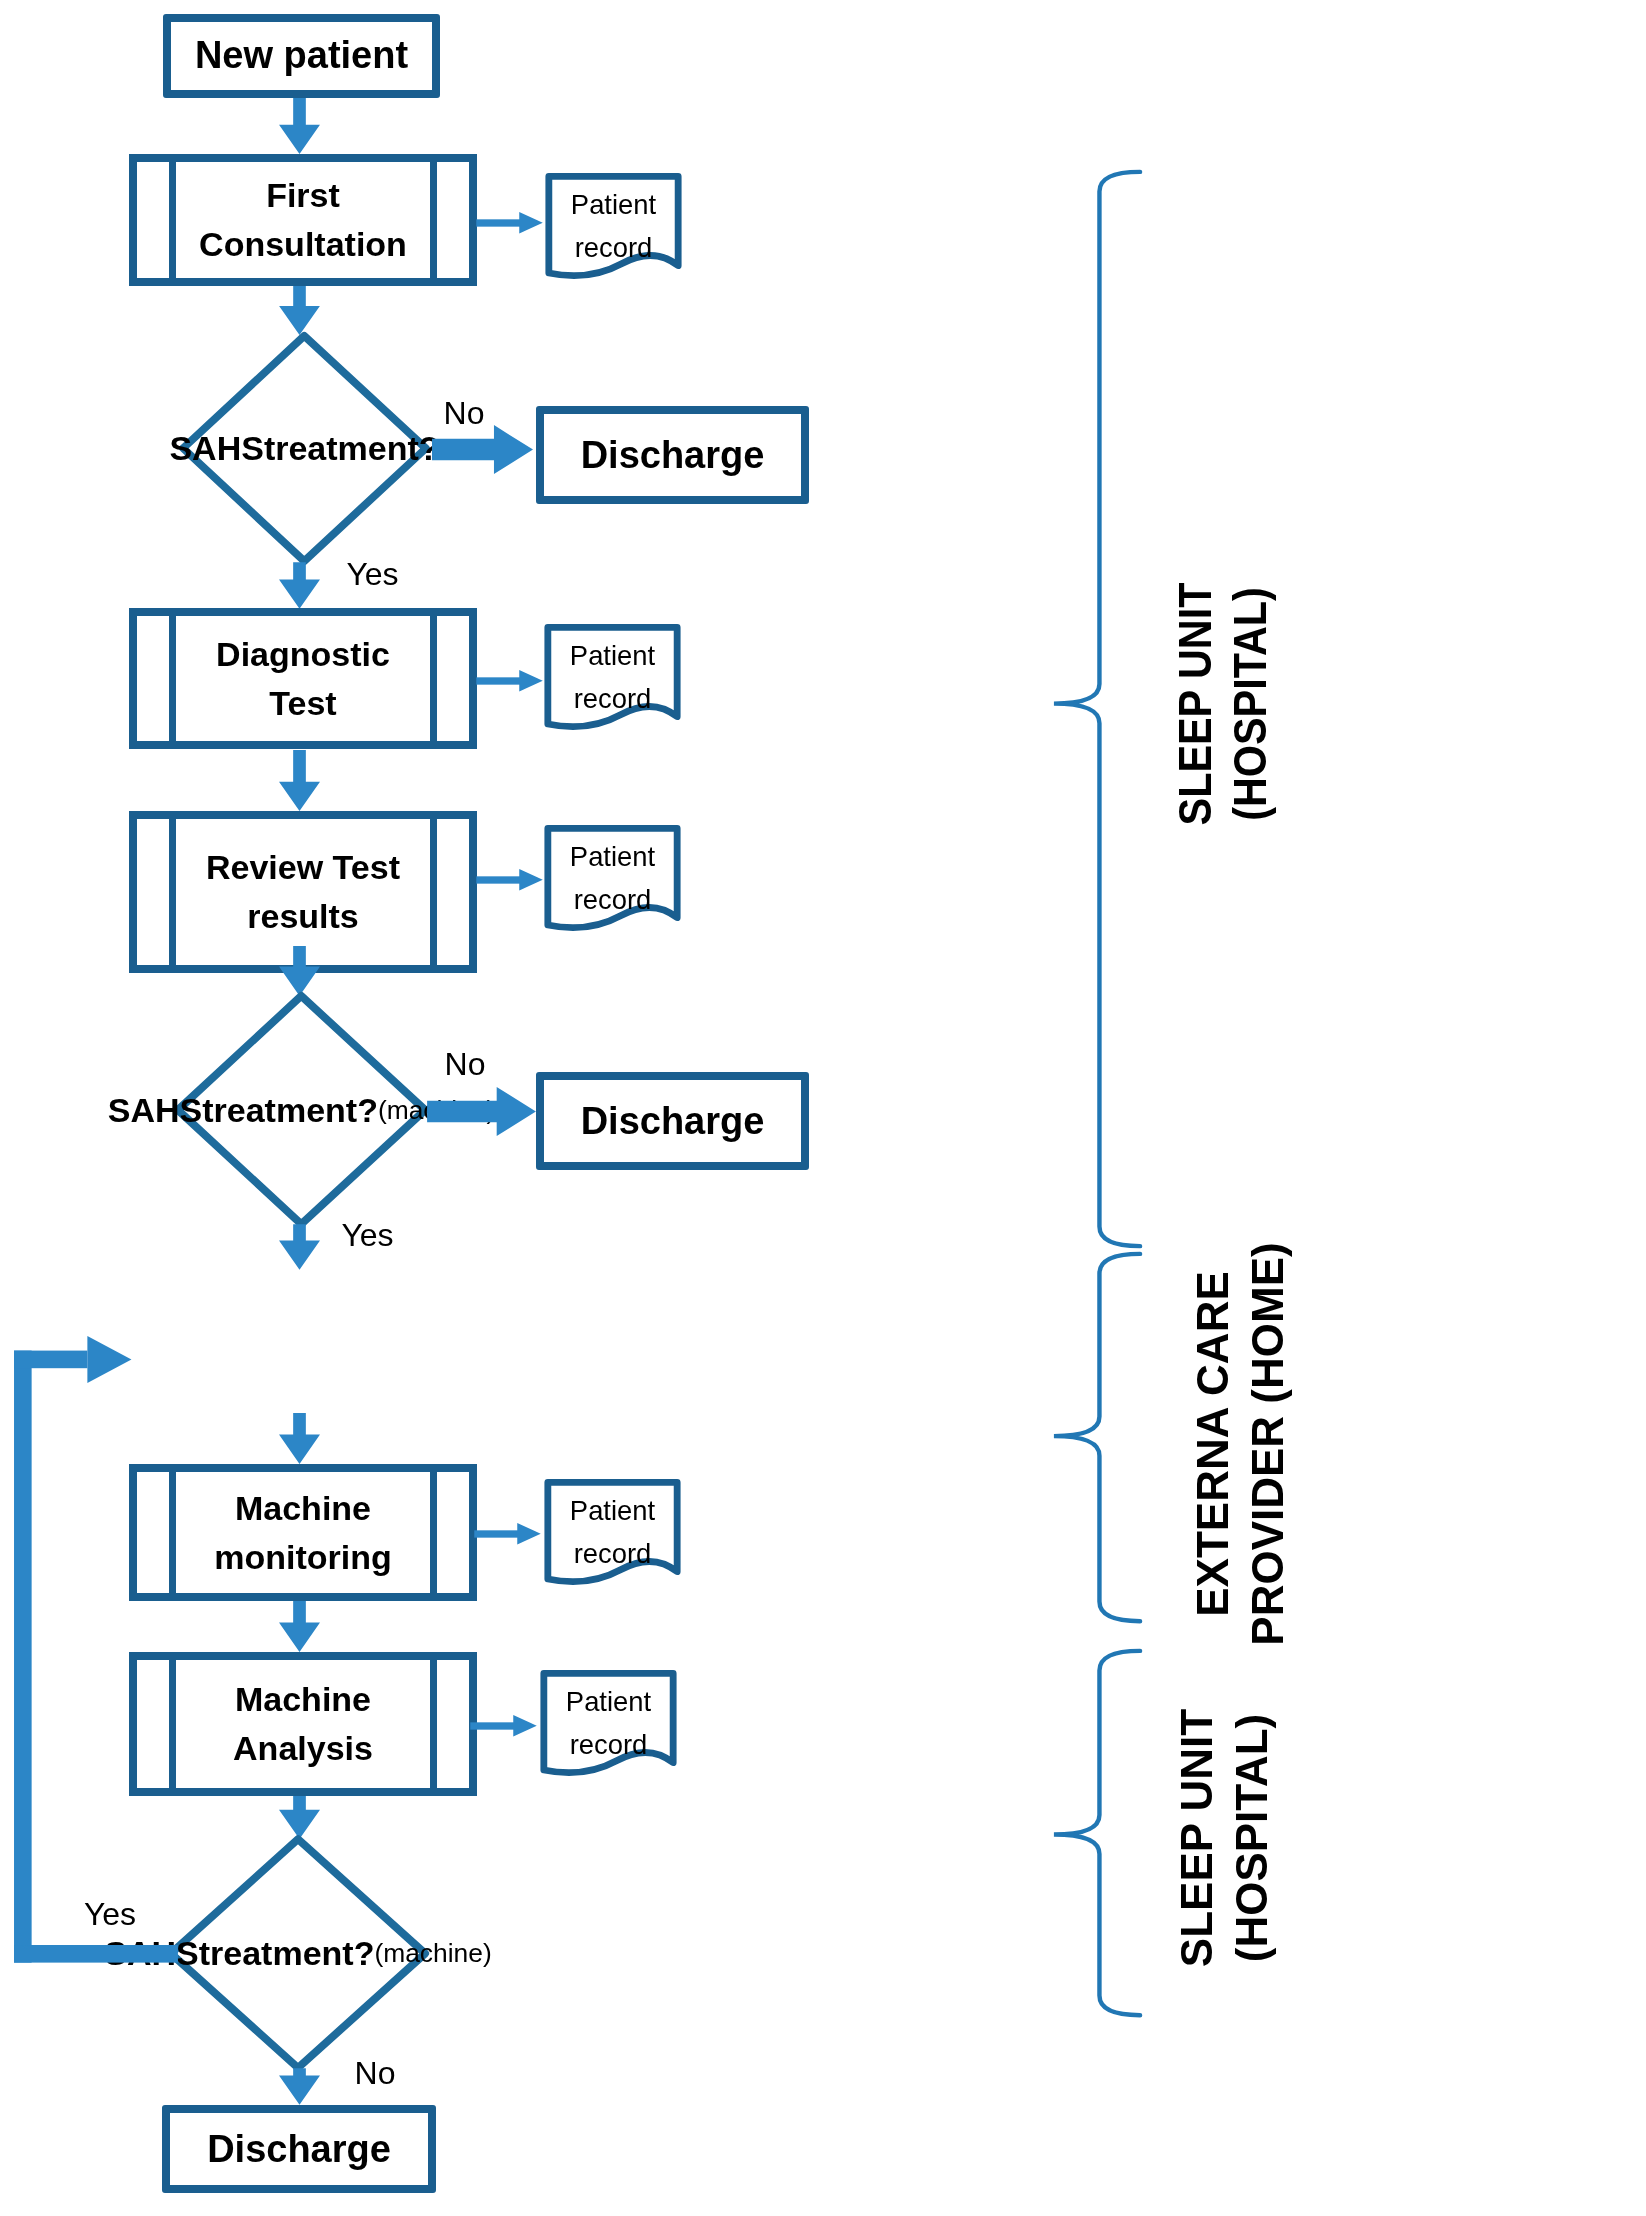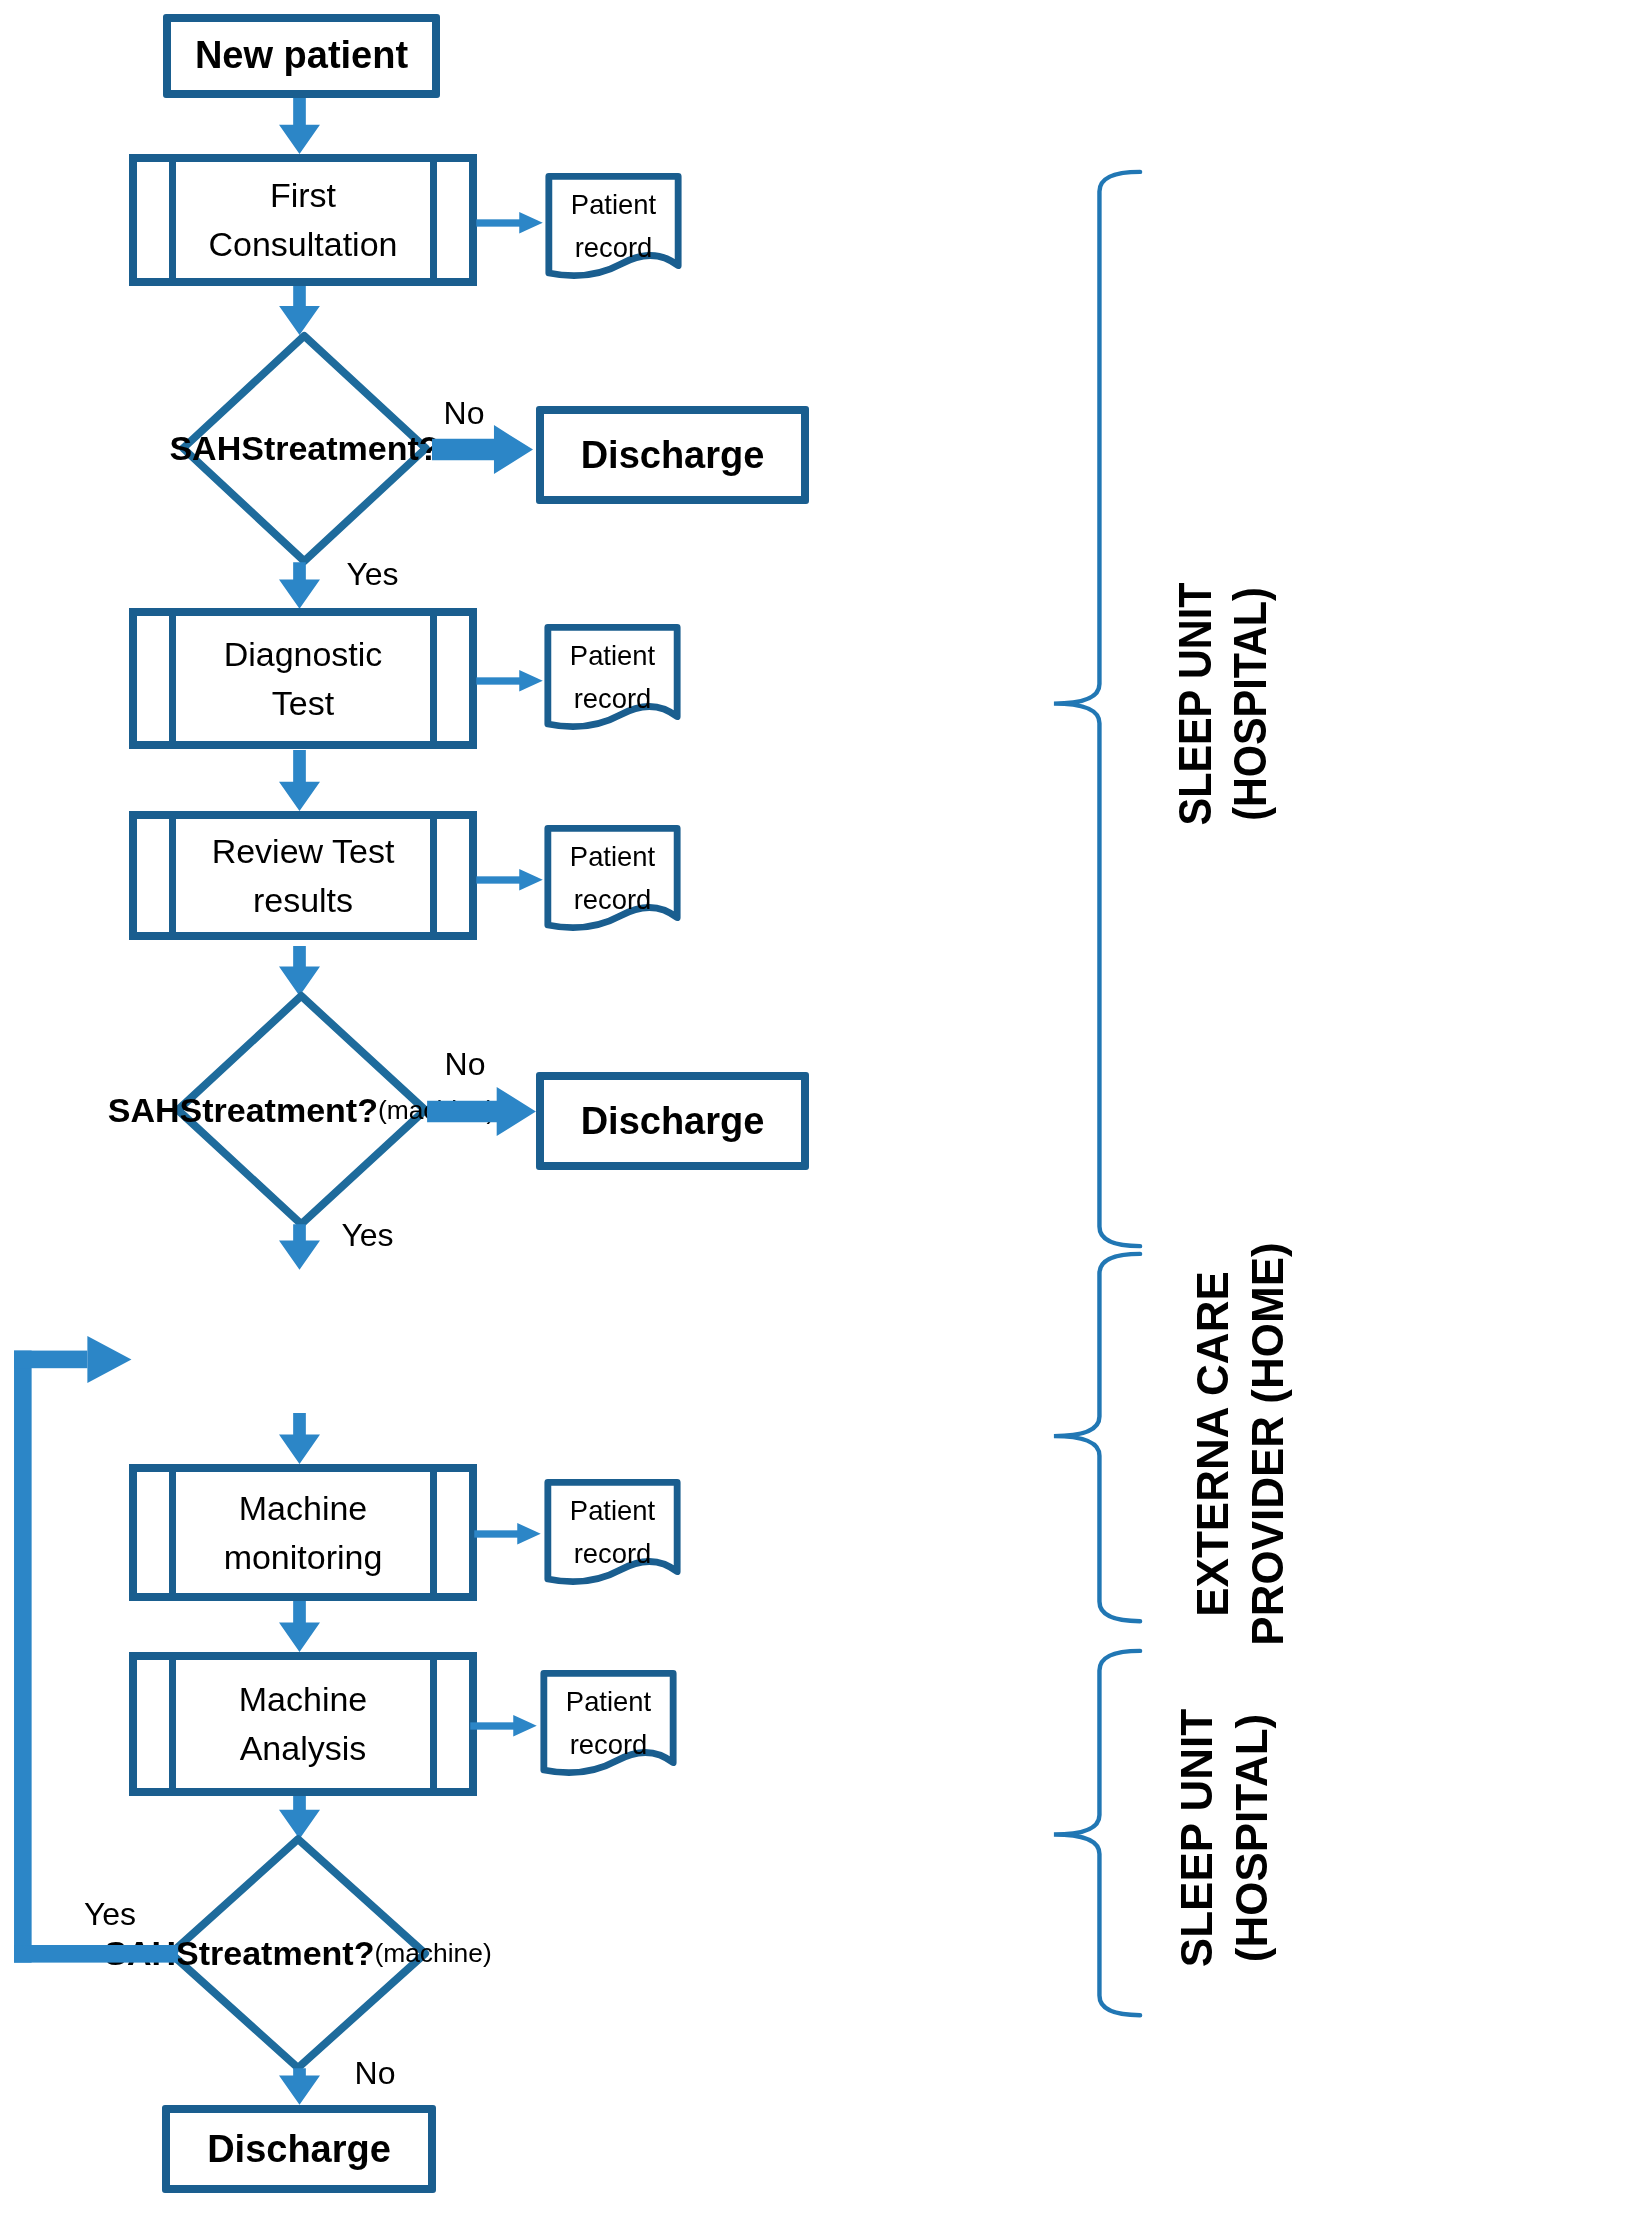--- a/index.html
+++ b/index.html
@@ -14,21 +14,21 @@
   .canvas{position:relative;width:1646px;height:2216px;background:#fff;overflow:hidden}
   .abs{position:absolute}
 
   
   .term{border:8.8px solid var(--shape_stroke);border-radius:3px;background:#fff;
         display:flex;align-items:center;justify-content:center;
         font-weight:700;font-size:38px;text-align:center}
   
   .proc{border:8.3px solid var(--shape_stroke);background:#fff;
         display:flex;flex-direction:column;align-items:center;justify-content:center;
-        font-weight:400;font-size:34px;line-height:49px;text-align:center}
+        font-weight:700;font-size:34px;line-height:49px;text-align:center}
   .proc .vbar{position:absolute;top:0;bottom:0;width:7.3px;background:var(--shape_stroke)}
   .proc .vbar.l{left:32px}
   .proc .vbar.r{right:32px}
 
   
   .dia{display:block}
   .dia polygon{fill:#fff;stroke:var(--diamond_stroke);stroke-width:16px;stroke-linejoin:round}
   .diatext{display:flex;flex-direction:row;align-items:center;justify-content:center;
            width:100%;height:100%;text-align:center}
   .diatext .big{font-weight:700;font-size:34px;line-height:45px}
@@ -149,21 +149,21 @@
       <div>record</div>
     </div>
   </div>
 
   <div class="abs arrow" style="left:279px;top:750px">
     <svg width="41" height="61" viewBox="0 0 84 125">
         <polygon class="fill-arrow" points="29,0 55,0 55,65 84,65 42,125 0,65 29,65"></polygon>
       </svg>
   </div>
 
-  <div class="abs proc" style="left:129px;top:811px;width:348px;height:129px">
+  <div class="abs proc" style="left:129px;top:811px;width:348px;height:162px">
     <div class="vbar l"></div>
     <div class="vbar r"></div>
     <span>Review Test</span>
     <span>results</span>
   </div>
 
   <div class="abs conn" style="left:476px;top:869px">
     <svg width="67" height="21.5" viewBox="0 0 136 44">
         <rect class="fill-arrow" x="0" y="15" width="92" height="15"></rect>
         <polygon class="fill-arrow" points="88,0 136,22 88,44"></polygon>

